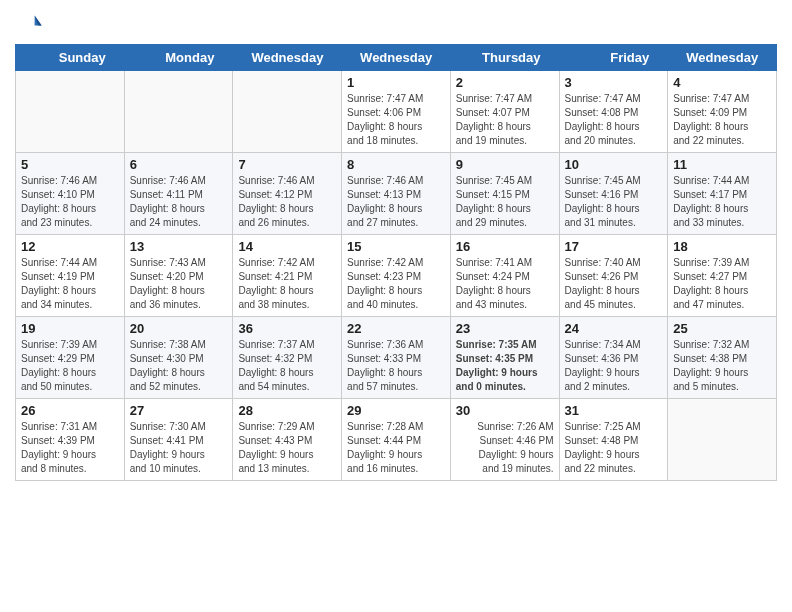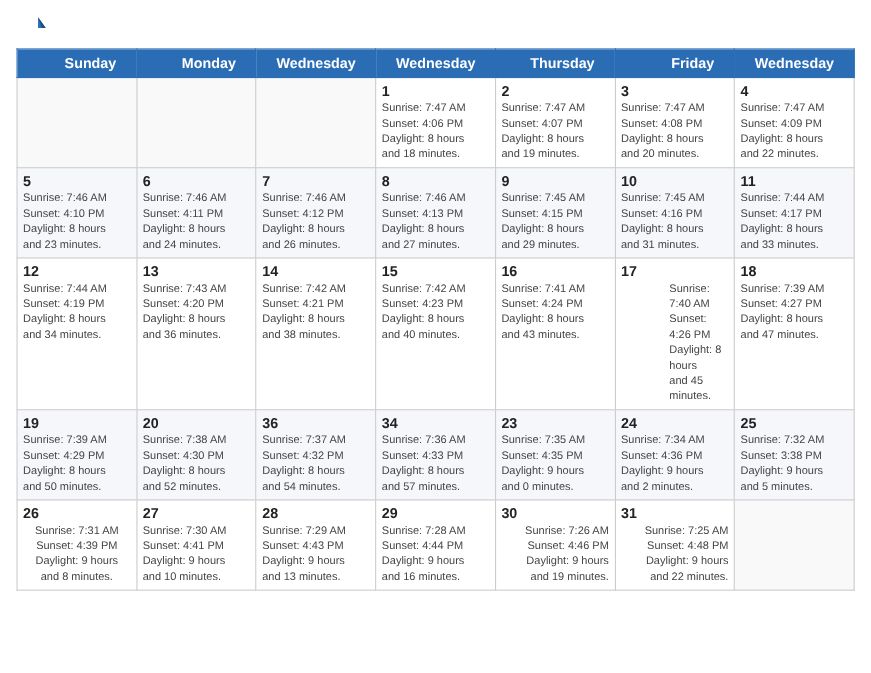--- a/index.html
+++ b/index.html
@@ -255,21 +255,21 @@
           </td>
           <td>
             <span class="day-num">16</span>
             <div class="day-info" style="white-space: pre-line;">Sunrise: 7:41 AM
 Sunset: 4:24 PM
 Daylight: 8 hours
 and 43 minutes.</div>
           </td>
           <td>
             <span class="day-num">17</span>
-            <div class="day-info" style="white-space: pre-line; margin-left: 44px;">Sunrise: 7:40 AM
+            <div class="day-info" style="white-space: pre-line;">Sunrise: 7:40 AM
 Sunset: 4:26 PM
 Daylight: 8 hours
 and 45 minutes.</div>
           </td>
           <td>
             <span class="day-num">18</span>
             <div class="day-info" style="white-space: pre-line;">Sunrise: 7:39 AM
 Sunset: 4:27 PM
 Daylight: 8 hours
 and 47 minutes.</div>
@@ -291,52 +291,52 @@
 and 52 minutes.</div>
           </td>
           <td>
             <span class="day-num">36</span>
             <div class="day-info" style="white-space: pre-line;">Sunrise: 7:37 AM
 Sunset: 4:32 PM
 Daylight: 8 hours
 and 54 minutes.</div>
           </td>
           <td>
-            <span class="day-num">34</span>
+            <span class="day-num">22</span>
             <div class="day-info" style="white-space: pre-line;">Sunrise: 7:36 AM
 Sunset: 4:33 PM
 Daylight: 8 hours
 and 57 minutes.</div>
           </td>
           <td>
             <span class="day-num">23</span>
-            <div class="day-info" style="white-space: pre-line;">Sunrise: 7:35 AM
+            <div class="day-info" style="white-space: pre-line; font-weight: bold;">Sunrise: 7:35 AM
 Sunset: 4:35 PM
 Daylight: 9 hours
 and 0 minutes.</div>
           </td>
           <td>
             <span class="day-num">24</span>
             <div class="day-info" style="white-space: pre-line;">Sunrise: 7:34 AM
 Sunset: 4:36 PM
 Daylight: 9 hours
 and 2 minutes.</div>
           </td>
           <td>
             <span class="day-num">25</span>
             <div class="day-info" style="white-space: pre-line;">Sunrise: 7:32 AM
-Sunset: 3:38 PM
+Sunset: 4:38 PM
 Daylight: 9 hours
 and 5 minutes.</div>
           </td>
         </tr>
         <tr>
           <td>
             <span class="day-num">26</span>
-            <div class="day-info" style="white-space: pre-line; text-align: center;">Sunrise: 7:31 AM
+            <div class="day-info" style="white-space: pre-line;">Sunrise: 7:31 AM
 Sunset: 4:39 PM
 Daylight: 9 hours
 and 8 minutes.</div>
           </td>
           <td>
             <span class="day-num">27</span>
             <div class="day-info" style="white-space: pre-line;">Sunrise: 7:30 AM
 Sunset: 4:41 PM
 Daylight: 9 hours
 and 10 minutes.</div>
@@ -357,21 +357,21 @@
           </td>
           <td>
             <span class="day-num">30</span>
             <div class="day-info" style="white-space: pre-line; text-align: right;">Sunrise: 7:26 AM
 Sunset: 4:46 PM
 Daylight: 9 hours
 and 19 minutes.</div>
           </td>
           <td>
             <span class="day-num">31</span>
-            <div class="day-info" style="white-space: pre-line; text-align: right;">Sunrise: 7:25 AM
+            <div class="day-info" style="white-space: pre-line;">Sunrise: 7:25 AM
 Sunset: 4:48 PM
 Daylight: 9 hours
 and 22 minutes.</div>
           </td>
           <td class="empty"></td>
         </tr>
       </tbody>
   </table>
 </div>
 

